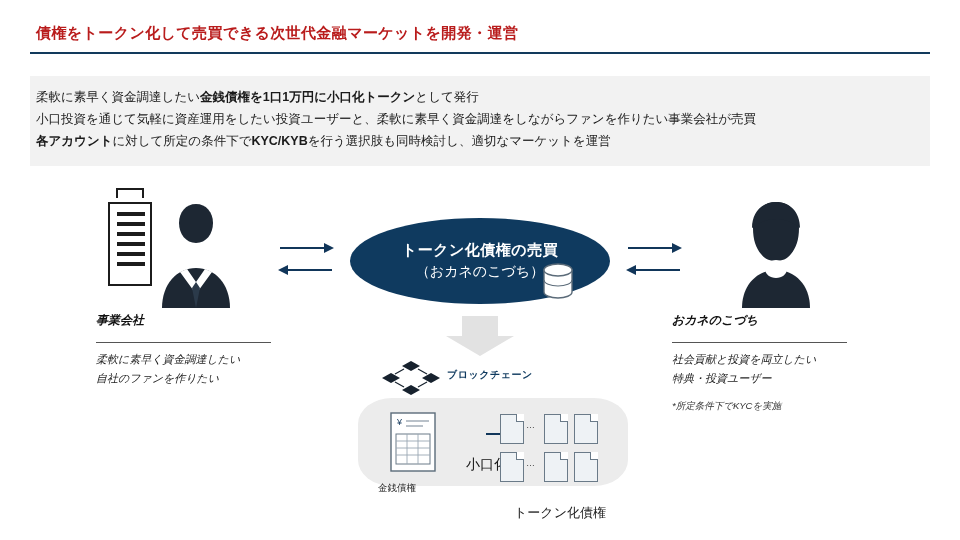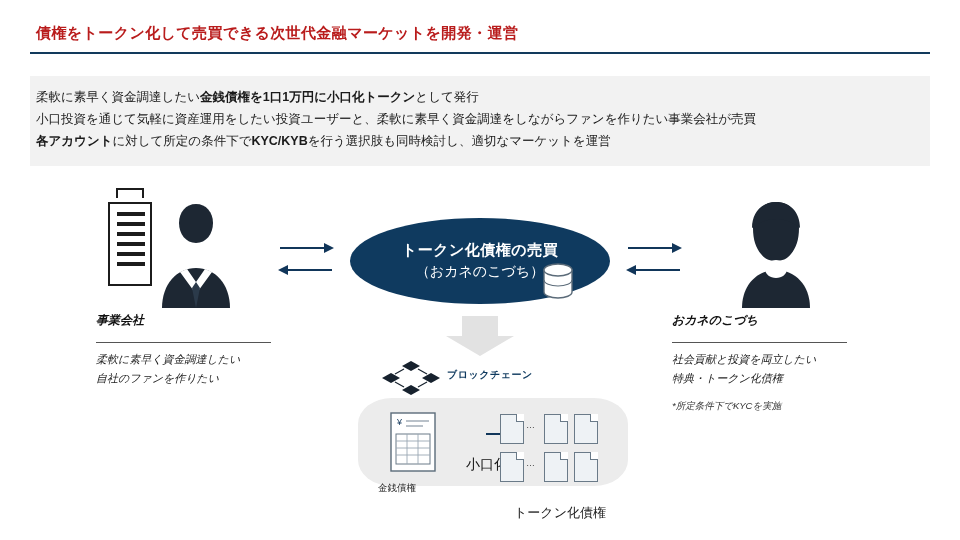--- a/index.html
+++ b/index.html
@@ -333,21 +333,21 @@
     <svg class="person-f" viewBox="0 0 96 110">
       <path d="M48 4c14 0 23 11 23 26 0 12-3 20-8 26-4 5-9 7-15 7s-11-2-15-7c-5-6-8-14-8-26C25 15 34 4 48 4z" fill="#1d2733"></path>
       <path d="M14 110c0-23 15-38 34-38s34 15 34 38z" fill="#1d2733"></path>
       <path d="M48 62c6 0 11 4 11 9s-5 9-11 9-11-4-11-9 5-9 11-9z" fill="#ffffff"></path>
       <path d="M24 30c0-16 10-26 24-26s24 10 24 26c0 0-10-9-24-9S24 30 24 30z" fill="#1d2733"></path>
     </svg>
   </div>
   <div class="actor-label">おカネのこづち</div>
   <div class="actor-notes">
     <div>社会貢献と投資を両立したい</div>
-    <div>特典・トークン化債権</div>
+    <div>特典・投資ユーザー</div>
   </div>
   <div class="actor-foot">*所定条件下でKYCを実施</div>
 </div>
 
 <svg class="arrow-pair arrow-left-pair" width="56" height="44" viewBox="0 0 56 44">
   <g stroke="#11365a" stroke-width="2" fill="none">
     <line x1="2" y1="8" x2="46" y2="8"></line>
   </g>
   <polygon points="46,3 56,8 46,13" fill="#11365a"></polygon>
   <g stroke="#11365a" stroke-width="2" fill="none">

